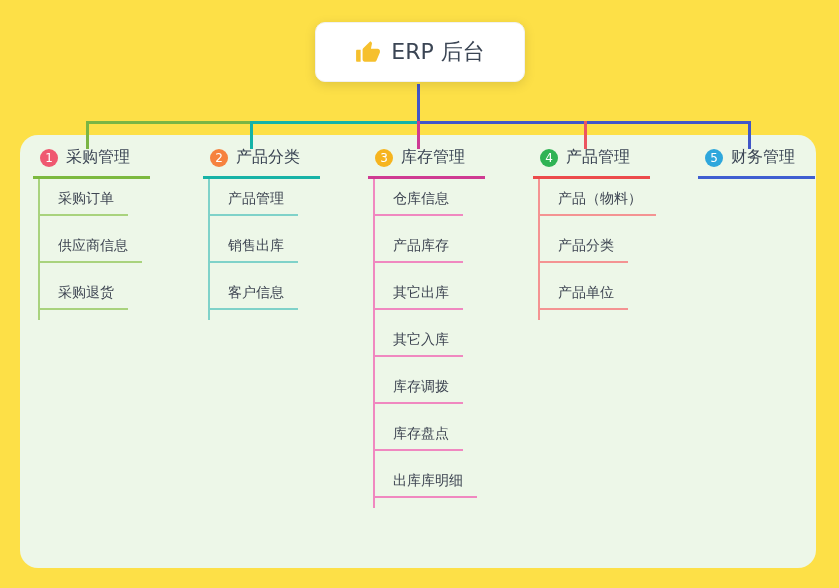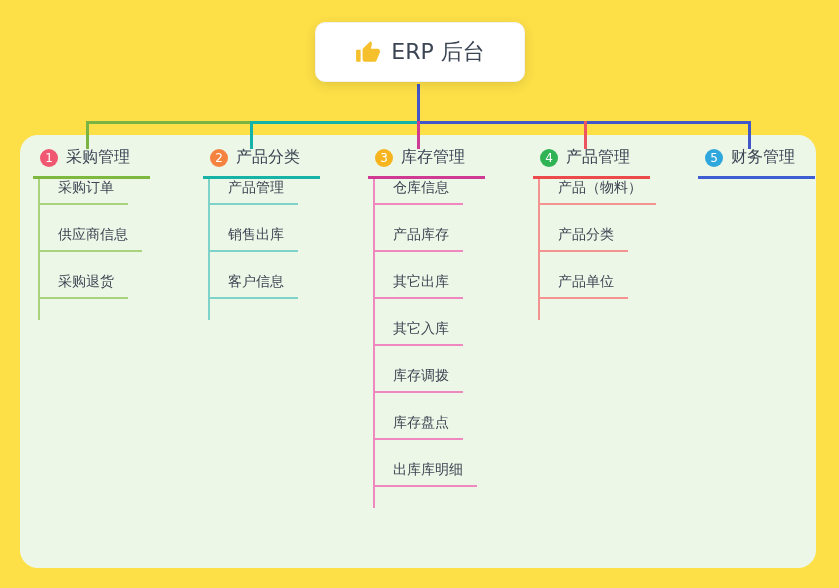--- a/index.html
+++ b/index.html
@@ -34,21 +34,21 @@
   .branch { position:absolute; top:145px; z-index:2; }
   .b1 { left:33px; }  .b2 { left:203px; }  .b3 { left:368px; }  .b4 { left:533px; }  .b5 { left:698px; }
 
   .btitle { display:inline-flex; align-items:center; gap:8px;
             padding:2px 20px 8px 7px; border-bottom:3px solid;
             font-size:16px; font-weight:500; color:#3b4554; cursor:pointer; white-space:nowrap; }
   .badge { width:18px; height:18px; border-radius:50%; color:#fff; font-size:12px;
            display:inline-flex; align-items:center; justify-content:center; flex:0 0 18px; }
 
   .kids { margin-left:5px; border-left:2px solid; }
-  .kid  { height:47px; display:flex; align-items:flex-start; }
+  .kid  { height:47px; display:flex; align-items:center; }
   .kid > span { display:inline-block; padding:0 14px 6px 18px; border-bottom:2px solid;
                 font-size:14px; color:#3e4552; white-space:nowrap; cursor:pointer; }
 
   
   .b1 .btitle { border-color:#7cb93e; }  .b1 .badge { background:#ef5870; }
   .b1 .kids { border-color:#a9d37d; }    .b1 .kid > span { border-color:#a9d37d; }
   .b2 .btitle { border-color:#17b3a6; }  .b2 .badge { background:#f6823f; }
   .b2 .kids { border-color:#7fd2c9; }    .b2 .kid > span { border-color:#7fd2c9; }
   .b3 .btitle { border-color:#cf3b92; }  .b3 .badge { background:#f6b41e; }
   .b3 .kids { border-color:#f088c0; }    .b3 .kid > span { border-color:#f088c0;font-family:Liberation Serif, serif; }

